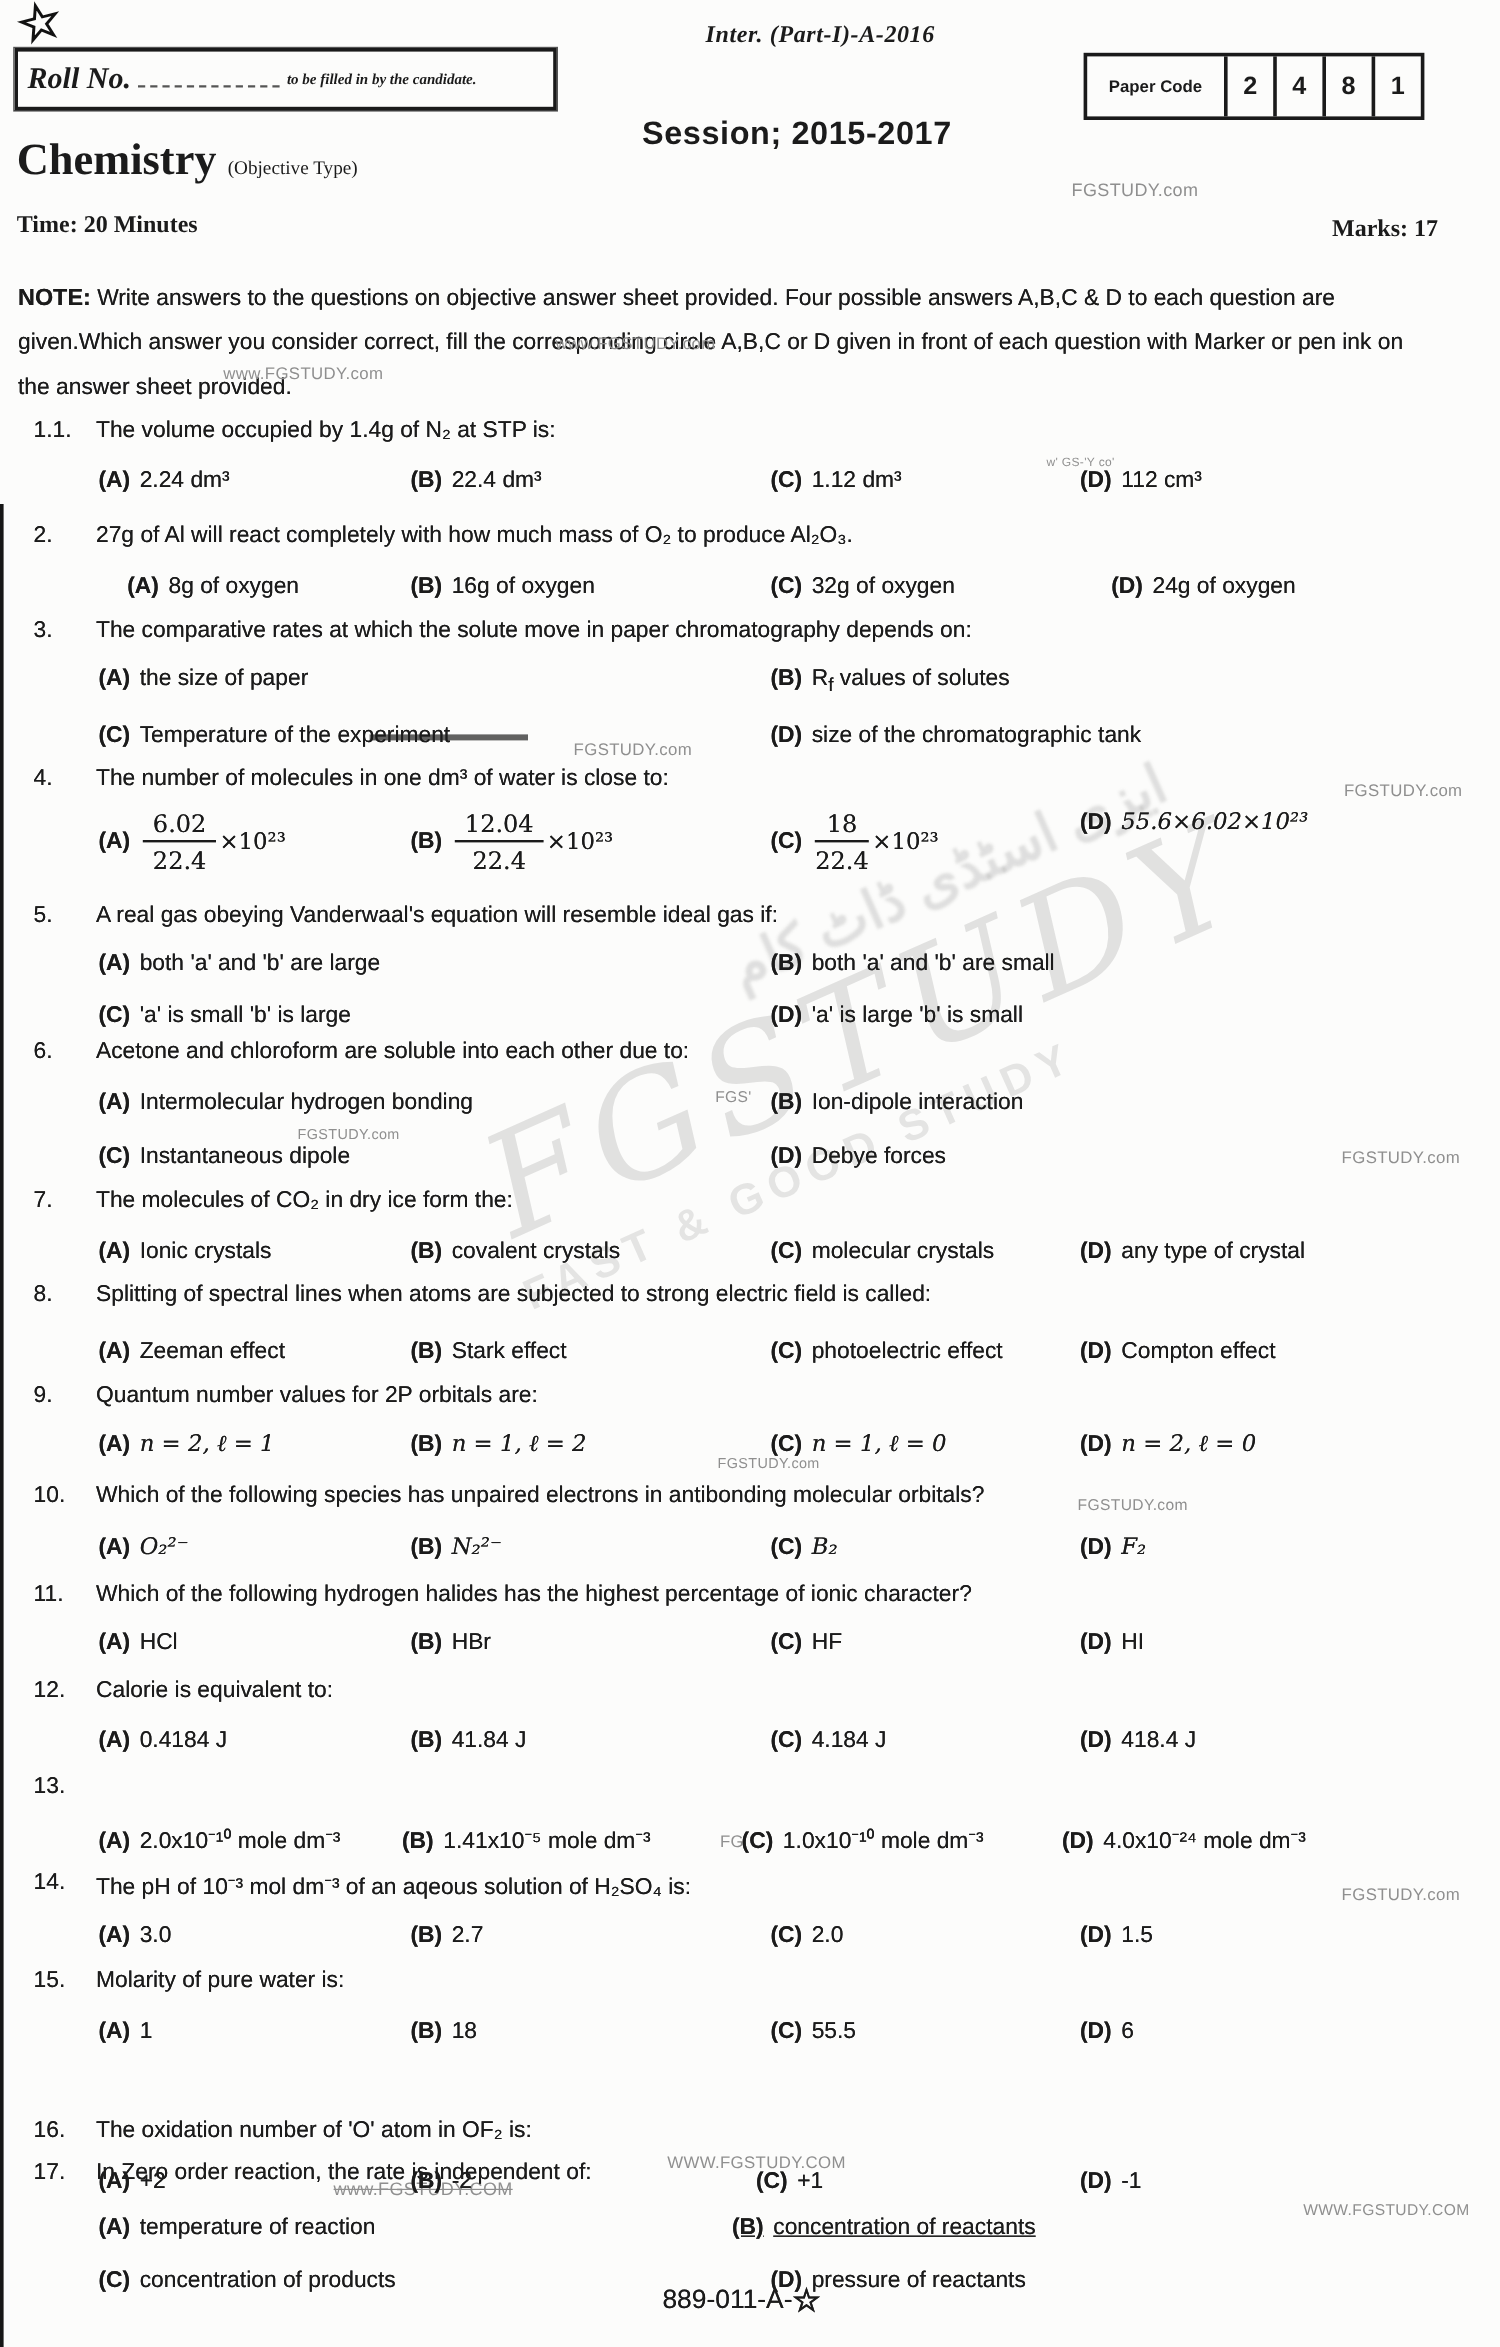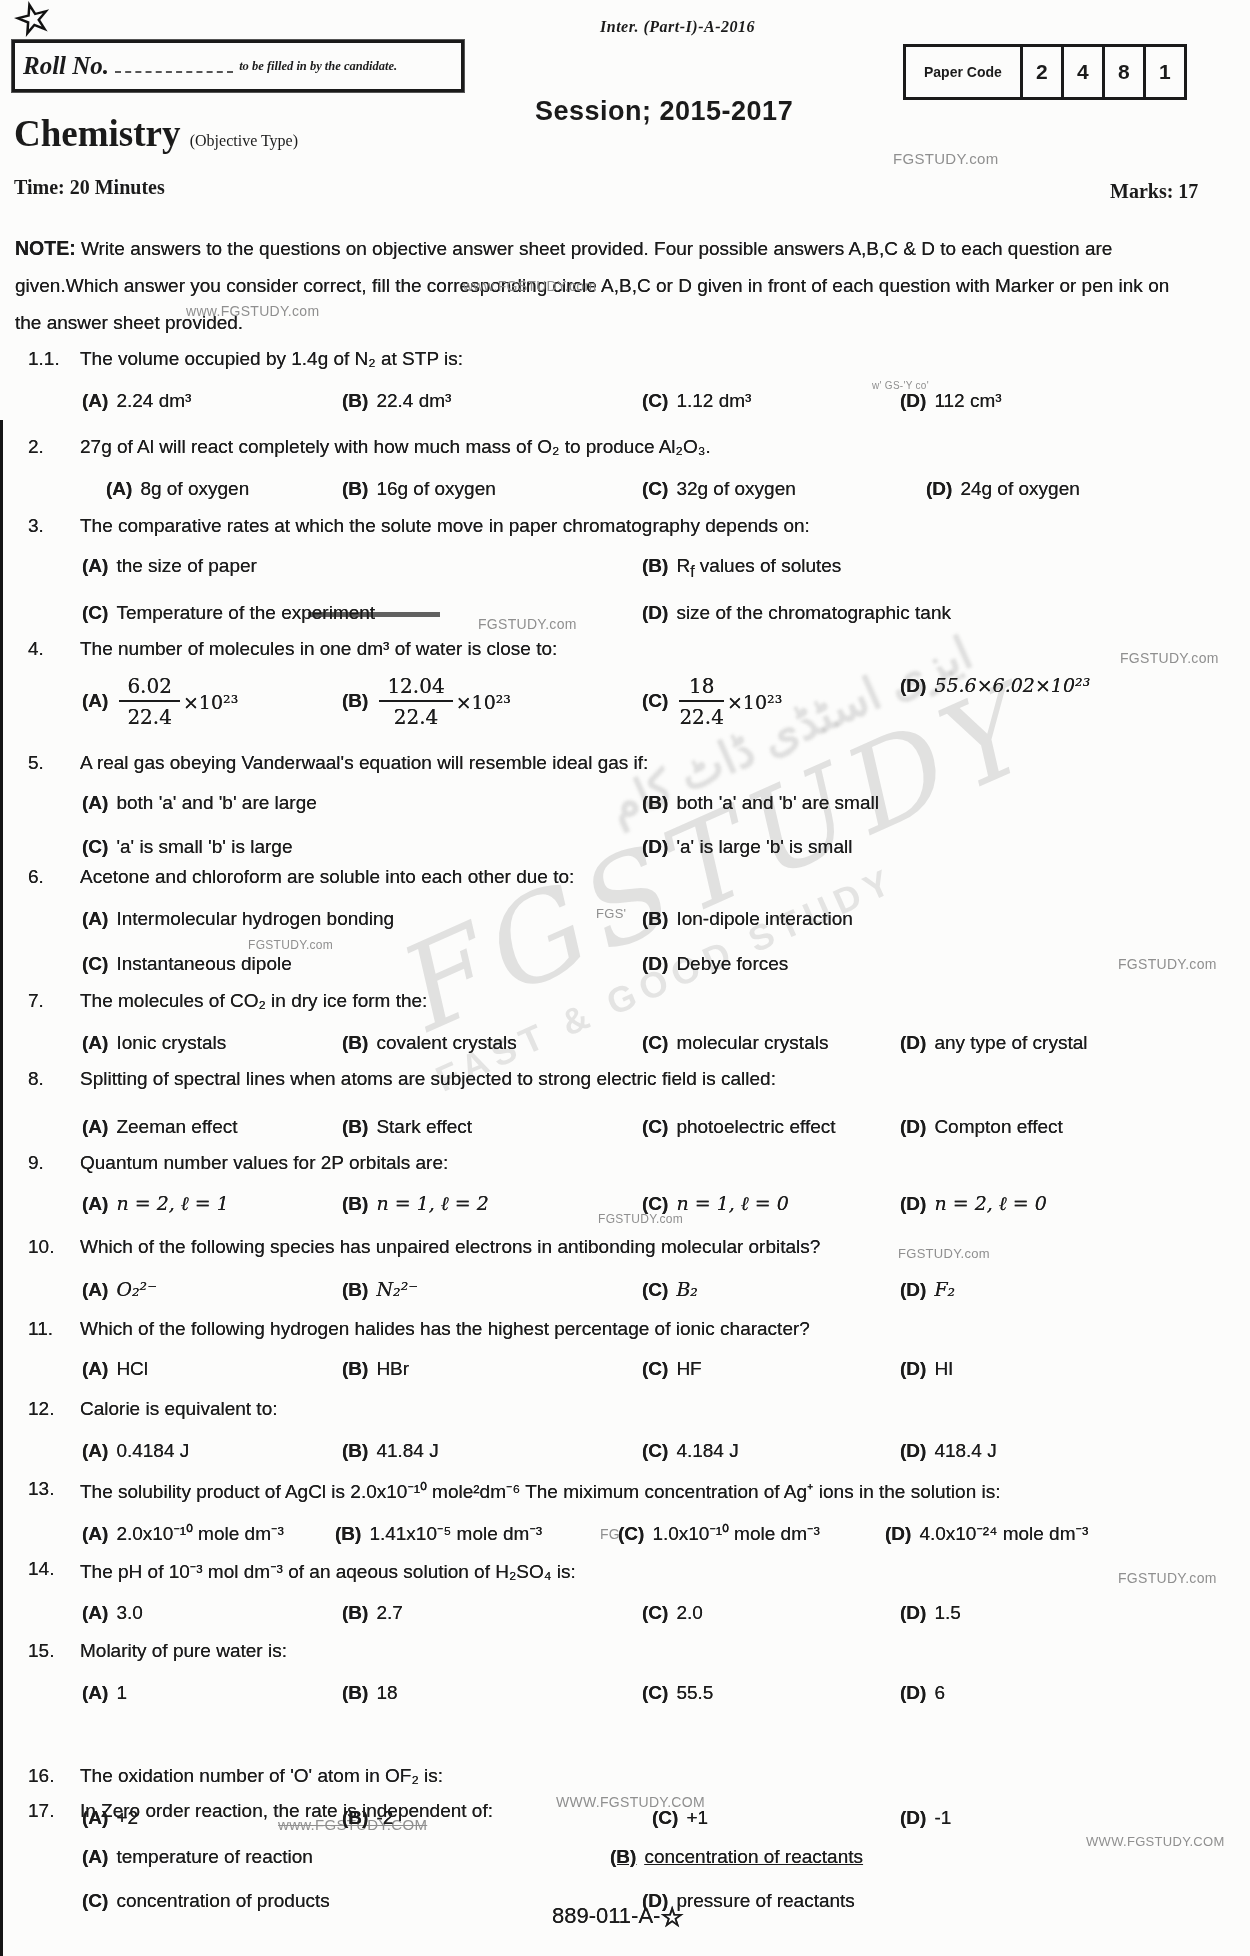--- a/index.html
+++ b/index.html
@@ -1,21 +1,21 @@
 <!DOCTYPE html>
 <html><head>
 <meta charset="utf-8">
 <style>
   html,body{margin:0;padding:0;background:#e8e8e8;}
   .page{position:relative;width:1250px;height:1956px;background:#fcfcfb;overflow:hidden;
         font-family:"Liberation Sans",sans-serif;color:#1b1b1b;}
   
   .star{position:absolute;left:14px;top:-6px;font-size:42px;font-weight:bold;transform:rotate(-14deg);color:#111;}
-  .exam-ref{position:absolute;left:600px;top:18px;font-family:"Liberation Serif",serif;
-            font-style:italic;font-weight:bold;font-size:16px;letter-spacing:.5px;}
+  .exam-ref{position:absolute;left:588px;top:18px;font-family:"Liberation Serif",serif;
+            font-style:italic;font-weight:bold;font-size:20px;letter-spacing:.5px;}
   .roll-box{position:absolute;left:12px;top:40px;width:452px;height:52px;border:3px solid #1a1a1a;
             box-shadow:0 0 0 1px #555;display:flex;align-items:center;padding:0 8px;box-sizing:border-box;}
   .roll-label{font-family:"Liberation Serif",serif;font-style:italic;font-weight:bold;font-size:25px;}
   .roll-dash{display:inline-block;width:118px;height:12px;border-bottom:2px dashed #555;margin:0 6px;}
   .roll-note{font-family:"Liberation Serif",serif;font-style:italic;font-weight:bold;font-size:12.5px;}
   .pc-box{position:absolute;left:903px;top:44px;height:50px;border:3px solid #1a1a1a;display:flex;align-items:stretch;}
   .pc-label{display:flex;align-items:center;padding:0 18px;font-size:14px;font-weight:bold;}
   .pc-digit{display:flex;align-items:center;justify-content:center;width:38px;border-left:3px solid #1a1a1a;
             font-size:21px;font-weight:bold;}
   .session{position:absolute;left:535px;top:96px;font-size:27px;font-weight:bold;letter-spacing:.5px;}
@@ -175,21 +175,21 @@
         <span class="opt" style="left: 900px; top: 40px;"><b class="ol">(D)</b><span class="ot">HI</span></span>
       </div>
       <div class="question" style="top: 1398px;">
         <div class="qline"><span class="qnum">12.</span><span>Calorie is equivalent to:</span></div>
         <span class="opt" style="left: 82px; top: 42px;"><b class="ol">(A)</b><span class="ot">0.4184 J</span></span>
         <span class="opt" style="left: 342px; top: 42px;"><b class="ol">(B)</b><span class="ot">41.84 J</span></span>
         <span class="opt" style="left: 642px; top: 42px;"><b class="ol">(C)</b><span class="ot">4.184 J</span></span>
         <span class="opt" style="left: 900px; top: 42px;"><b class="ol">(D)</b><span class="ot">418.4 J</span></span>
       </div>
       <div class="question" style="top: 1478px;">
-        <div class="qline"><span class="qnum">13.</span><span>The solubility product of AgCl is 2.0x10⁻¹⁰ mole²dm⁻⁶ The miximum concentration of Ag⁺ ions in the solution is:</span></div>
+        <div class="qline"><span class="qnum">13.</span></div>
         <span class="opt" style="left: 82px; top: 42px;"><b class="ol">(A)</b><span class="ot">2.0x10⁻¹⁰ mole dm⁻³</span></span>
         <span class="opt" style="left: 335px; top: 42px;"><b class="ol">(B)</b><span class="ot">1.41x10⁻⁵ mole dm⁻³</span></span>
         <span class="opt" style="left: 618px; top: 42px;"><b class="ol">(C)</b><span class="ot">1.0x10⁻¹⁰ mole dm⁻³</span></span>
         <span class="opt" style="left: 885px; top: 42px;"><b class="ol">(D)</b><span class="ot">4.0x10⁻²⁴ mole dm⁻³</span></span>
       </div>
       <div class="question" style="top: 1558px;">
         <div class="qline"><span class="qnum">14.</span><span>The pH of 10⁻³ mol dm⁻³ of an aqeous solution of H₂SO₄ is:</span></div>
         <span class="opt" style="left: 82px; top: 44px;"><b class="ol">(A)</b><span class="ot">3.0</span></span>
         <span class="opt" style="left: 342px; top: 44px;"><b class="ol">(B)</b><span class="ot">2.7</span></span>
         <span class="opt" style="left: 642px; top: 44px;"><b class="ol">(C)</b><span class="ot">2.0</span></span>
@@ -199,21 +199,21 @@
         <div class="qline"><span class="qnum">15.</span><span>Molarity of pure water is:</span></div>
         <span class="opt" style="left: 82px; top: 42px;"><b class="ol">(A)</b><span class="ot">1</span></span>
         <span class="opt" style="left: 342px; top: 42px;"><b class="ol">(B)</b><span class="ot">18</span></span>
         <span class="opt" style="left: 642px; top: 42px;"><b class="ol">(C)</b><span class="ot">55.5</span></span>
         <span class="opt" style="left: 900px; top: 42px;"><b class="ol">(D)</b><span class="ot">6</span></span>
       </div>
       <div class="question" style="top: 1720px; margin-top: 45px;">
         <div class="qline"><span class="qnum">16.</span><span>The oxidation number of 'O' atom in OF₂ is:</span></div>
         <span class="opt" style="left: 82px; top: 42px;"><b class="ol">(A)</b><span class="ot">+2</span></span>
         <span class="opt" style="left: 342px; top: 42px;"><b class="ol">(B)</b><span class="ot">-2</span></span>
-        <span class="opt" style="left: 652px; top: 42px; text-align: right;"><b class="ol">(C)</b><span class="ot">+1</span></span>
+        <span class="opt" style="left: 630px; top: 42px; text-align: right;"><b class="ol">(C)</b><span class="ot">+1</span></span>
         <span class="opt" style="left: 900px; top: 42px;"><b class="ol">(D)</b><span class="ot">-1</span></span>
       </div>
       <div class="question" style="top: 1800px;">
         <div class="qline"><span class="qnum">17.</span><span>In Zero order reaction, the rate is independent of:</span></div>
         <span class="opt" style="left: 82px; top: 46px;"><b class="ol">(A)</b><span class="ot">temperature of reaction</span></span>
         <span class="opt" style="left: 610px; top: 46px; text-decoration: underline;"><b class="ol">(B)</b><span class="ot">concentration of reactants</span></span>
         <span class="opt" style="left: 82px; top: 90px;"><b class="ol">(C)</b><span class="ot">concentration of products</span></span>
         <span class="opt" style="left: 642px; top: 90px;"><b class="ol">(D)</b><span class="ot">pressure of reactants</span></span>
       </div>
       <div class="wm" style="left: 893px; top: 150px; font-size: 15px;">FGSTUDY.com</div>

